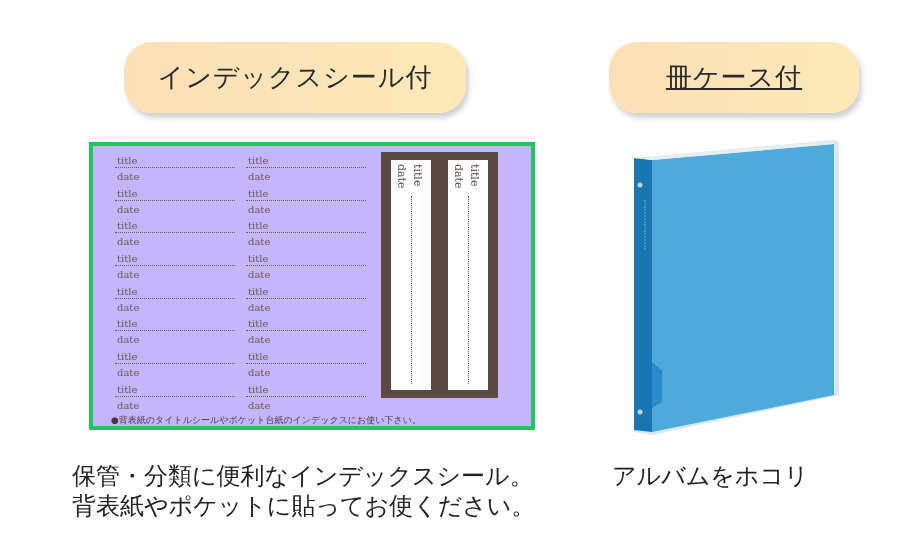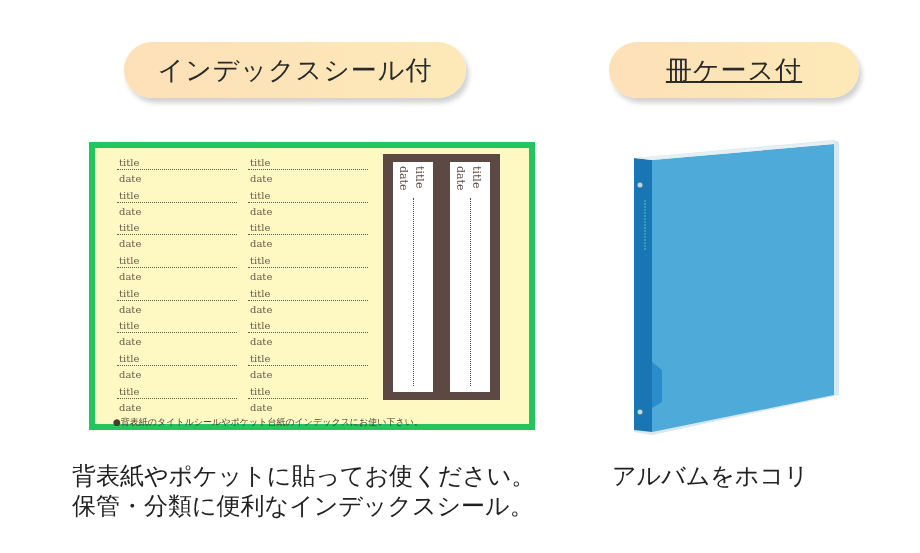--- a/index.html
+++ b/index.html
@@ -1,21 +1,21 @@
 <!DOCTYPE html>
 <html><head>
 <meta charset="utf-8">
 <style>
   html,body{margin:0;padding:0;background:#ffffff;}
   body{width:920px;height:553px;position:relative;overflow:hidden;font-family:"DejaVu Sans","Liberation Sans",sans-serif;}
-  .pill{position:absolute;height:56px;border-radius:28px;background:linear-gradient(90deg,#fde0b8 0%,#fde9b8 100%);box-shadow:3px 5px 5px rgba(0,0,0,0.18);display:flex;align-items:center;justify-content:center;font-size:26px;color:#2a2a2a;letter-spacing:1px;}
+  .pill{position:absolute;height:71px;border-radius:28px;background:linear-gradient(90deg,#fde0b8 0%,#fde9b8 100%);box-shadow:3px 5px 5px rgba(0,0,0,0.18);display:flex;align-items:center;justify-content:center;font-size:26px;color:#2a2a2a;letter-spacing:1px;}
   #pill1{left:124px;top:42px;width:342px;}
   #pill2{left:609px;top:42px;width:250px;text-decoration:underline;}
 
-  .sheet{position:absolute;left:89px;top:142px;width:446px;height:288px;border:6px solid #22c55e;background:#fef9c3;box-sizing:border-box;}
+  .sheet{position:absolute;left:89px;top:142px;width:446px;height:288px;border:4px solid #22c55e;background:#c4b5fd;box-sizing:border-box;}
   .col{position:absolute;top:8px;width:120px;}
   .col1{left:22px;}
   .col2{left:153px;}
   .pair{height:32.7px;position:relative;}
   .pair .t,.pair .d{font-family:"DejaVu Serif","Liberation Serif",serif;font-size:10px;color:#6b5a4e;display:block;line-height:13px;}
   .pair .t{border-bottom:1.5px dotted #6b5a4e;padding-left:2px;}
   .pair .d{padding-left:2px;padding-top:2px;}
   .spine-frame{position:absolute;left:288px;top:6px;width:117px;height:246px;background:#5c4943;}
   .spine{position:absolute;top:8px;width:30px;height:230px;background:#fff;}
   .spine1{left:10px;width:40px;}
@@ -128,18 +128,18 @@
   <polygon points="18,20 200,4 200,255 18,292" fill="#4eaad8"></polygon>
   <polygon points="0,18 18,20 18,292 0,290" fill="#1a76b2"></polygon>
   <polygon points="0,18 18,20 200,4 200,1" fill="#e8eef2"></polygon>
   <polygon points="18,222 28,230 28,262 18,268" fill="#2a8ccb"></polygon>
   <circle cx="6" cy="45" r="2.5" fill="#c8d2d8"></circle>
   <circle cx="6" cy="272" r="2.5" fill="#c8d2d8"></circle>
   <line x1="11" y1="60" x2="11" y2="110" stroke="#3ab0b8" stroke-width="1.5" stroke-dasharray="2,1"></line>
 </svg>
 
 <div id="cap1" class="caption">
+  <div>保管・分類に便利なインデックスシール。</div>
   <div>背表紙やポケットに貼ってお使ください。</div>
-  <div>保管・分類に便利なインデックスシール。</div>
 </div>
 <div id="cap2" class="caption">
   <div>アルバムをホコリ</div>
 </div>
 
 </body></html>

